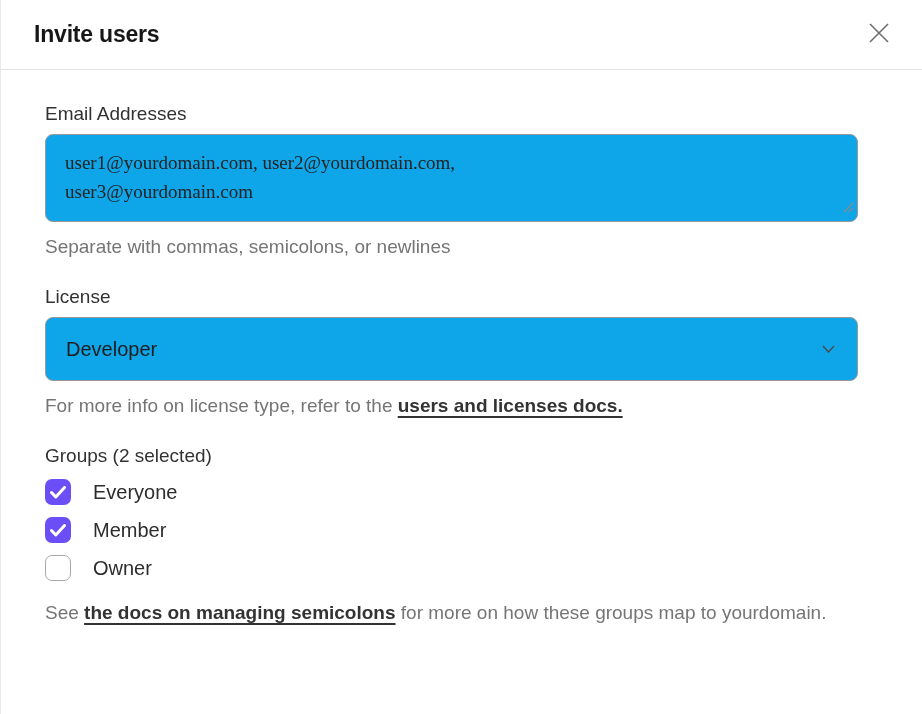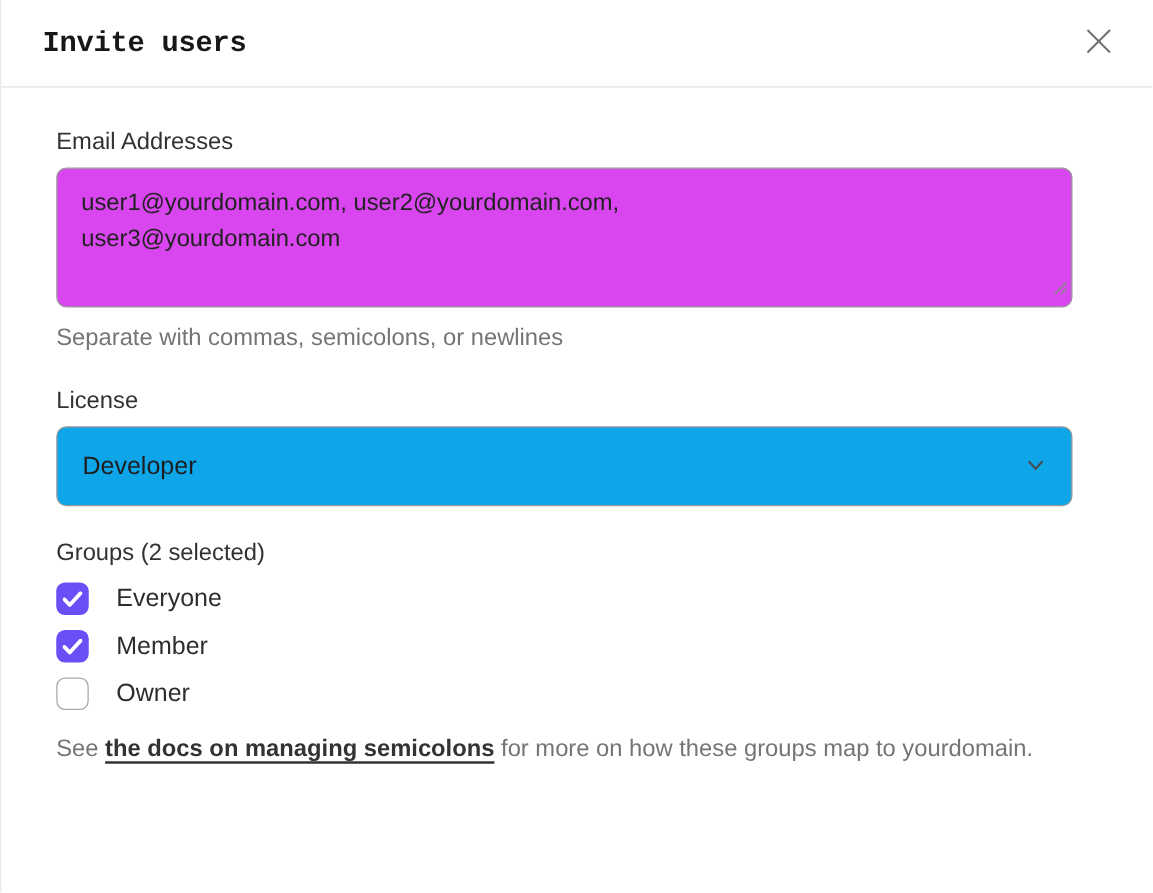--- a/index.html
+++ b/index.html
@@ -18,21 +18,20 @@
     border-left: 1px solid #e9e9e9;
     box-sizing: border-box;
   }
   .modal-header {
     height: 70px;
     display: flex;
     align-items: center;
     padding: 0 28px 0 33px;
     border-bottom: 1px solid #e4e4e4;
     box-sizing: border-box;
-    font-family: Liberation Mono, monospace;
   }
   .modal-title {
     font-size: 23px;
     font-weight: 700;
     color: #171717;
     letter-spacing: -0.2px;
   }
   .close-btn {
     margin-left: auto;
     width: 30px;
@@ -52,32 +51,32 @@
     font-size: 19px;
     color: #323232;
     margin-bottom: 9px;
   }
   .textarea-wrap {
     position: relative;
   }
   textarea.email-input {
     display: block;
     width: 100%;
-    height: 112px;
+    height: 88px;
     box-sizing: border-box;
     border: 1px solid #999999;
     border-radius: 8px;
     padding: 13px 19px;
-    font-family: Liberation Sans, sans-serif;
+    font-family: Liberation Serif, serif;
     font-size: 19px;
     line-height: 29px;
     color: #222222;
     resize: none;
     outline: none;
-    background: #d946ef;
+    background: #0ea5e9;
   }
   .resize-handle {
     position: absolute;
     right: 4px;
     bottom: 5px;
     pointer-events: auto;
     cursor: nwse-resize;
   }
   .helper-text {
     font-size: 19px;
@@ -185,20 +184,21 @@
     <div class="field-group">
       <div class="field-label">License</div>
       <div class="select-box">
         <span class="select-value">Developer</span>
         <span>
           <svg width="15" height="10" viewBox="0 0 15 10">
             <polyline points="2,2 7.5,8 13,2" fill="none" stroke="#4a4a4a" stroke-width="1.5"></polyline>
           </svg>
         </span>
       </div>
+      <div class="helper-text"><span>For more info on license type, refer to the </span><span class="doc-link">users and licenses docs.</span></div>
     </div>
 
     <div class="field-group">
       <div class="field-label">Groups (2 selected)</div>
 
       <div class="group-row">
         <span class="checkbox checked">
           <svg width="16" height="13" viewBox="0 0 16 13">
             <polyline points="1.5,6.5 5.8,11 14.5,1.5" fill="none" stroke="#ffffff" stroke-width="3" stroke-linecap="round" stroke-linejoin="round"></polyline>
           </svg>

